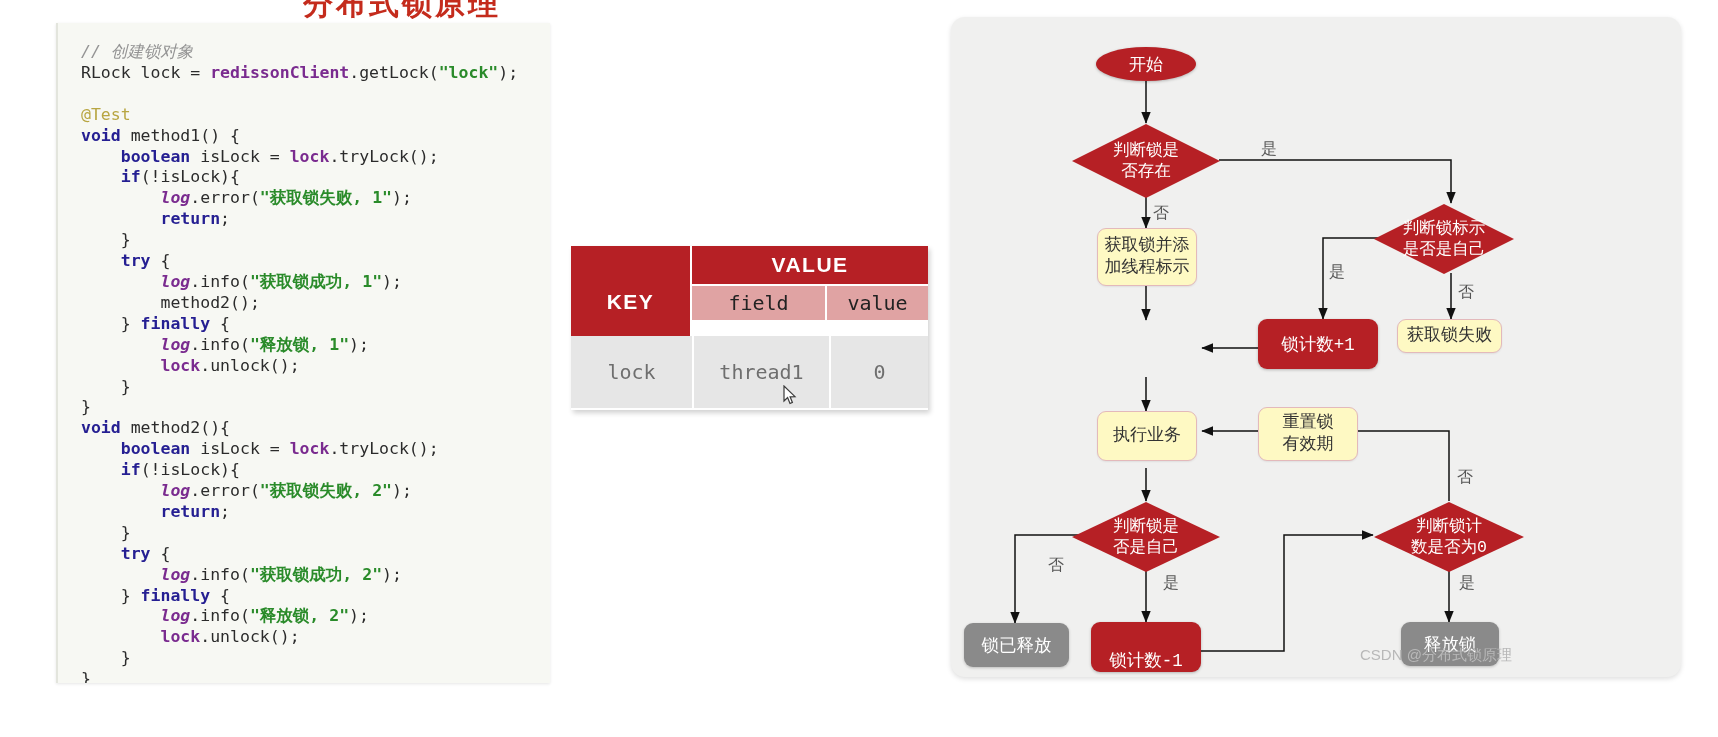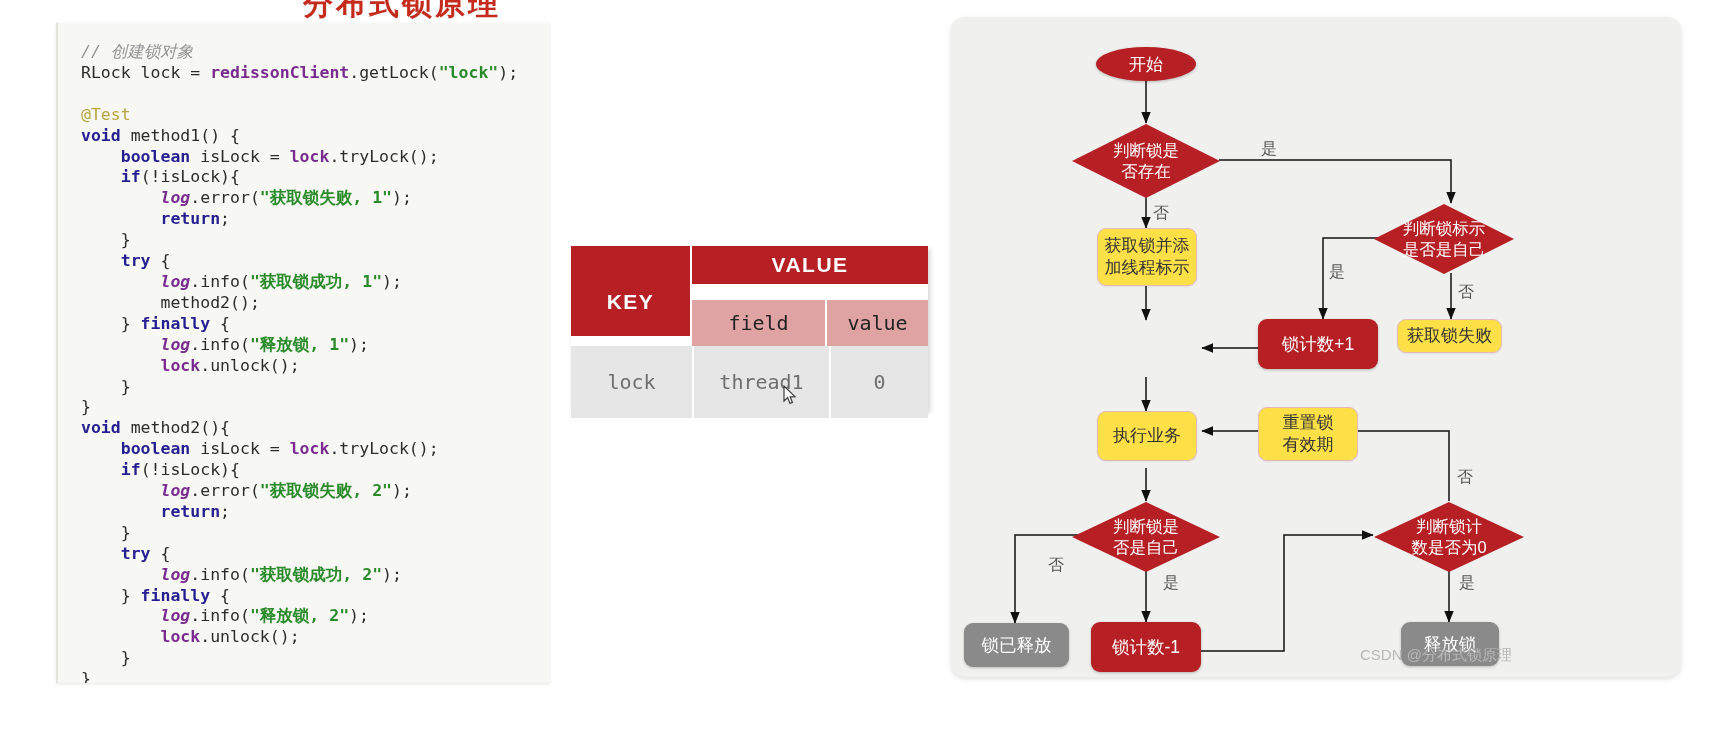--- a/index.html
+++ b/index.html
@@ -65,21 +65,21 @@
     height:90px;
     border-right:2px solid #fff;
   }
   .rt-valwrap{flex:1;display:flex;flex-direction:column;}
   .rt-value{
     background:#b62025;color:#fff;font-weight:bold;
     font-size:21px;letter-spacing:1.5px;
     height:38px;display:flex;align-items:center;justify-content:center;
     border-bottom:2px solid #fff;
   }
-  .rt-sub{display:flex;height:46px;margin-top:14px;}
+  .rt-sub{display:flex;height:34px;}
   .rt-sub div{
     background:#e0a3a3;
     color:#222;
     font-family:"DejaVu Sans Mono","Liberation Mono",monospace;
     font-size:20px;
     display:flex;align-items:center;justify-content:center;
   }
   .rt-field{flex:0 0 133px;border-right:2px solid #fff;}
   .rt-valhdr{flex:1;}
   .rt-body{display:flex;height:72px;}
@@ -101,36 +101,36 @@
   
   #flow-panel{
     position:absolute;left:951px;top:17px;
     width:730px;height:660px;
     background:#f0f0ef;
     border-radius:14px;
     box-shadow:0 2px 5px rgba(0,0,0,.13);
     overflow:hidden;
   }
   #flow-svg{position:absolute;left:0;top:0;}
-  .node{position:absolute;box-sizing:border-box;}
+  .node{position:absolute;box-sizing:border-box;font-family:Liberation Mono, monospace;}
   .n-start{
     border-radius:50%;
     background:#b62025;color:#fff;
     display:flex;align-items:center;justify-content:center;
     font-size:17px;
     box-shadow:0 1px 3px rgba(0,0,0,.25);
   }
   .n-dia-txt{
     position:absolute;color:#fff;font-size:16.5px;
     text-align:center;line-height:21px;
     left:0;right:0;top:50%;transform:translateY(-50%);
     pointer-events:none;
   }
   .n-proc{
-    background:#fde047;border:1.4px solid #e3b9bb;border-radius:9px;
+    background:#fef9c3;border:1.4px solid #e3b9bb;border-radius:9px;
     color:#333;font-size:17px;text-align:center;line-height:22px;
     display:flex;align-items:center;justify-content:center;
     box-shadow:0 1px 2px rgba(0,0,0,.07);
   }
   .n-red{
     background:#b62025;border-radius:9px;color:#ffffff;
     font-size:17.5px;text-align:center;
     display:flex;align-items:center;justify-content:center;
     box-shadow:0 1px 3px rgba(0,0,0,.25);
   }
@@ -316,21 +316,21 @@
     <div class="n-dia-txt">
       <span style="white-space:pre-line">判断锁计
 数是否为0</span>
     </div>
   </div>
 
   <div class="node n-gray" style="left:13px;top:606px;width:105px;height:44px;">
     <span>锁已释放</span>
   </div>
 
-  <div class="node n-red" style="left:140px;top:605px;width:110px;height:50px;">
+  <div class="node n-red" style="left:140px;top:605px;width:110px;height:50px;align-items:flex-end;">
     <span>锁计数-1</span>
   </div>
 
   <div class="node n-gray" style="left:450px;top:605px;width:98px;height:44px;">
     <span>释放锁</span>
   </div>
 
   <div class="edge-label" style="left:310px;top:122px;">是</div>
   <div class="edge-label" style="left:202px;top:186px;">否</div>
   <div class="edge-label" style="left:378px;top:245px;">是</div>

